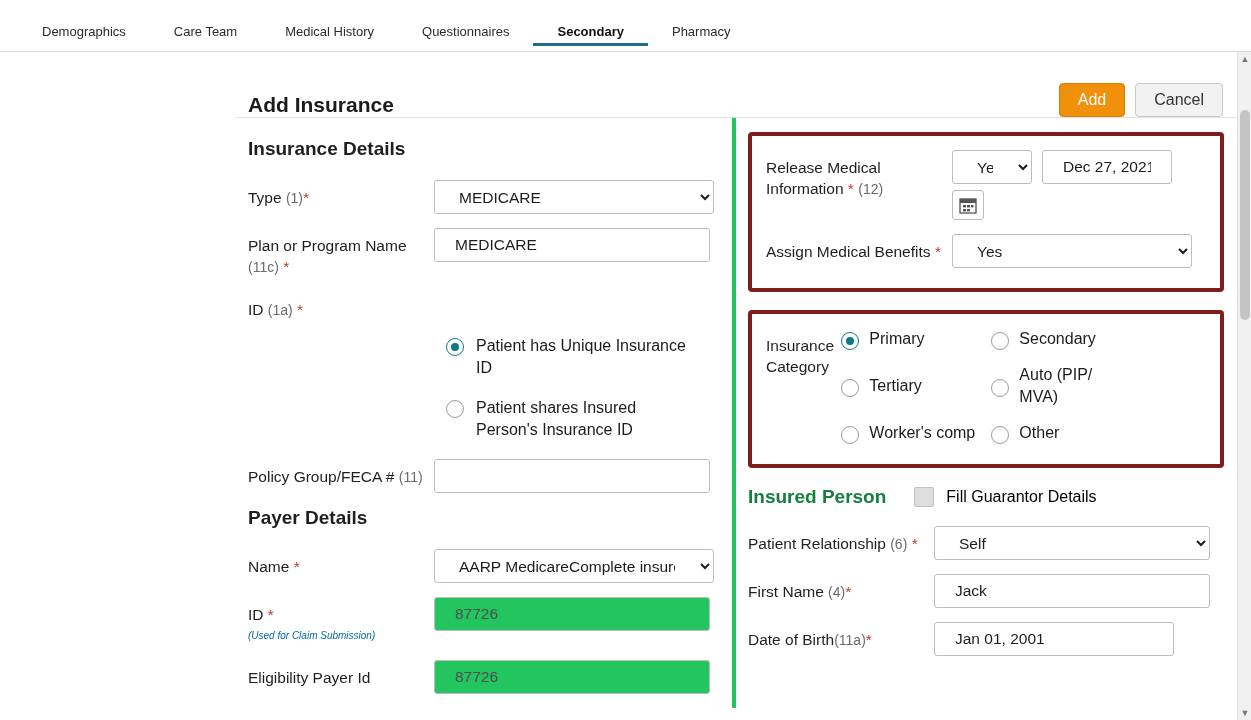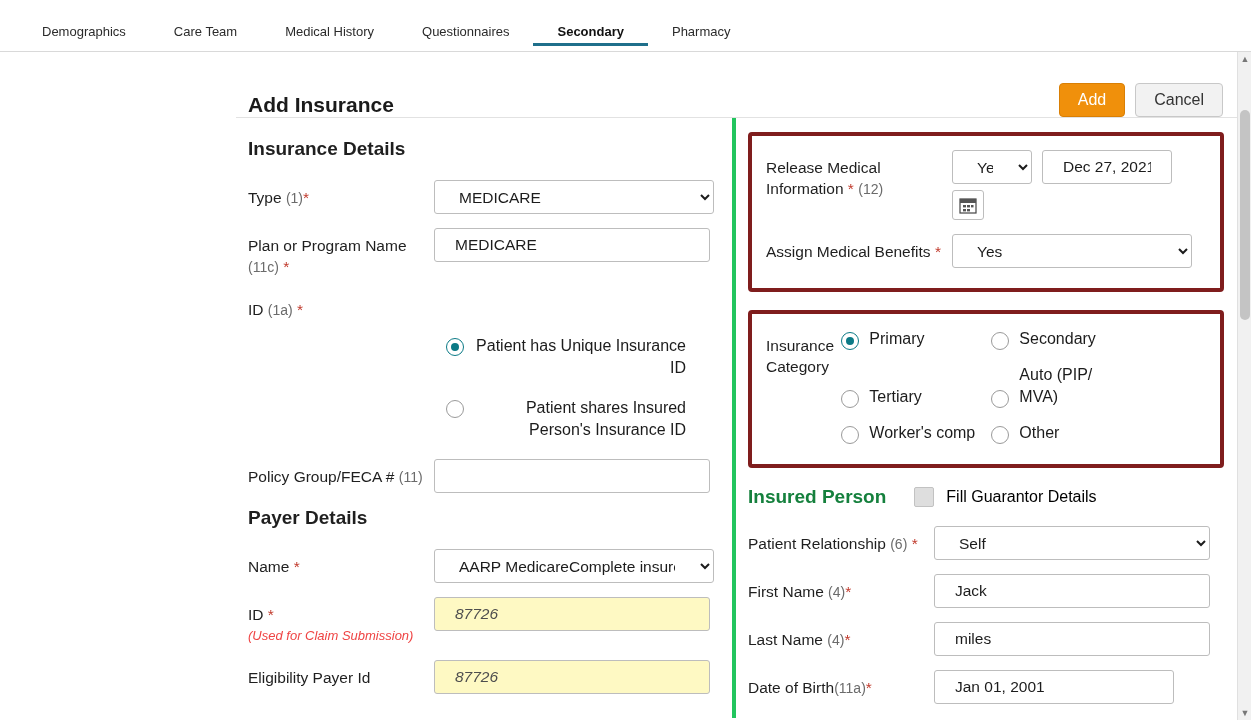--- a/index.html
+++ b/index.html
@@ -72,43 +72,43 @@
   .row { display:flex; align-items:flex-start; margin-bottom: 14px; }
   .lbl {
     width: 186px;
     font-size: 15.5px;
     color: #1f1f1f;
     padding-top: 7px;
     line-height: 21px;
   }
   .lbl .hint { color:#6b6b6b; font-size: 14px; }
   .req { color:#c0392b; }
-  .sub-note { display:block; font-size: 13px; font-style: italic; color:#ef4444; }
+  .sub-note { display:block; font-size: 10px; font-style: italic; color:#0369a1; }
 
   input.txt, select.sel {
     font-family: "Liberation Sans", sans-serif;
     font-size: 15.5px;
     color: #1c1c1c;
     border: 1px solid #bdbdbd;
     border-radius: 3px;
     padding: 7px 20px;
     background:#fff;
     height: 34px;
   }
-  input.txt[readonly], input.txt.disabled { background:#fef9c3; color:#4e4e4e;font-style:italic; }
+  input.txt[readonly], input.txt.disabled { background:#22c55e; color:#4e4e4e; }
   select.sel { padding-right: 22px; background:#fff; }
   .w280 { width: 280px; }
   .w276 { width: 276px; }
   .w240 { width: 240px; }
   .w80  { width: 80px; }
   .w130 { width: 130px; }
 
   
   .radio-block { margin-left: 198px; }
-  .radio-line { display:flex; align-items:flex-start; margin-bottom: 18px; text-align: right; }
+  .radio-line { display:flex; align-items:flex-start; margin-bottom: 18px; }
   .rdo {
     width: 18px; height:18px; border-radius:50%;
     border: 1px solid #9a9a9a; background:#fff;
     display:inline-block; position:relative; margin-top:3px; flex:none;
     cursor:pointer;
   }
   .rdo.checked { border-color:#0b7a86; }
   .rdo.checked::after {
     content:""; position:absolute; left:4px; top:4px;
     width:8px; height:8px; border-radius:50%; background:#0b7a86;
@@ -125,21 +125,21 @@
   }
   .cal-btn {
     width: 32px; height:30px;
     border:1px solid #bdbdbd; border-radius:3px; background:#fff;
     display:flex; align-items:center; justify-content:center;
     cursor:pointer; margin-top:6px;
   }
   .cal-btn svg { display:block; }
 
   .cat-grid { display:flex; flex-wrap:wrap; }
-  .cat-item { display:flex; align-items:flex-end; width: 150px; margin-bottom: 14px; }
+  .cat-item { display:flex; align-items:center; width: 150px; margin-bottom: 14px; }
   .cat-item .rdo-lbl { font-size:16px; margin-left:10px; max-width:115px; }
 
   .insured-head { display:flex; align-items:center; margin: 10px 0 18px 0; }
   .insured-head h3 { margin:0; font-size:19px; font-weight:bold; color:#15803d; }
   .chk {
     width:20px; height:20px; border:1px solid #c2c2c2; background:#dedede;
     margin-left: 28px; border-radius:2px; cursor:pointer;
   }
   .chk-lbl { font-size:16px; color:#000000; margin-left:12px; }
 
@@ -351,27 +351,20 @@
           </div>
 
           <div class="row">
             <div class="lbl">
               <span>First Name</span>
               <span class="hint">(4)</span><span class="req">*</span>
             </div>
             <input class="txt w276" value="Jack" style="">
           </div>
 
-          <div class="row">
-            <div class="lbl">
-              <span>Last Name</span>
-              <span class="hint">(4)</span><span class="req">*</span>
-            </div>
-            <input class="txt w276" value="miles" style="">
-          </div>
 
           <div class="row">
             <div class="lbl">
               <span>Date of Birth</span><span class="hint">(11a)</span><span class="req">*</span>
             </div>
             <input class="txt w240" value="Jan 01, 2001" style="">
           </div>
 
         </div>
       </div>

